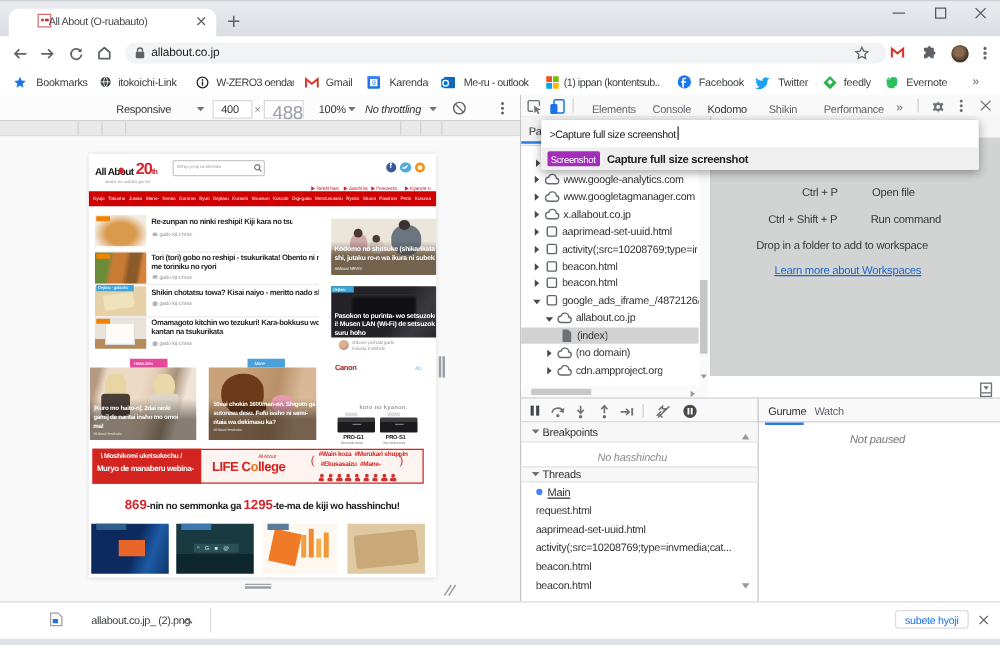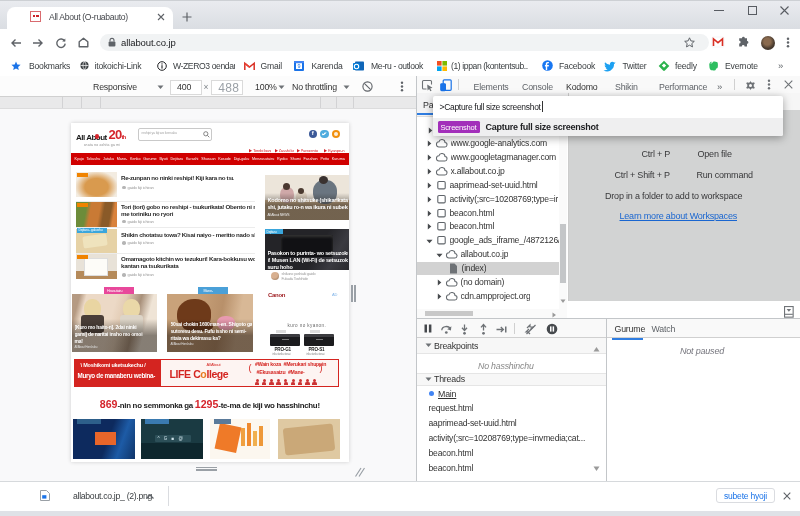--- a/index.html
+++ b/index.html
@@ -9,21 +9,21 @@
 svg{position:absolute;overflow:visible;}
 </style></head><body>
 <div id="w">
 <div class="ab" style="left:0;top:0;width:800px;height:29px;background:linear-gradient(#eaecf0,#dadde2);"></div>
 <div class="ab" style="left:0;top:0;width:800px;height:1px;background:#cdd0d4;"></div>
 <div class="ab" style="left:0;top:29px;width:800px;height:46.5px;background:#fff;"></div>
 <div class="ab" style="left:7px;top:7px;width:166px;height:24px;background:#fff;border-radius:8px 8px 0 0;"></div>
 <div class="ab" style="left:30px;top:11px;width:10.5px;height:10.5px;background:#fff;border:1.2px solid #d96b6f;box-sizing:border-box;"></div>
 <div class="ab" style="left:32.6px;top:15.3px;width:2.6px;height:1.8px;background:#cc2229;"></div>
 <div class="ab" style="left:36.2px;top:15.3px;width:2.6px;height:1.8px;background:#cc2229;"></div>
-<div class="tx" style="left:49px;top:12px;font-size:8.6px;letter-spacing:-0.3px;color:#45484d;">All About (O-ruabauto)</div>
+<div class="tx" style="left:39px;top:12px;font-size:8.6px;letter-spacing:-0.3px;color:#45484d;">All About (O-ruabauto)</div>
 <svg style="left:157px;top:13px;" width="8" height="8">
       <path d="M1 1 L7 7 M7 1 L1 7" stroke="#5f6368" stroke-width="1.1"></path>
     </svg>
 <svg style="left:182px;top:12px;" width="10" height="10">
       <path d="M5 0.5 V9.5 M0.5 5 H9.5" stroke="#5f6368" stroke-width="1.2"></path>
     </svg>
 <div class="ab" style="left:713.5px;top:9.5px;width:10px;height:1.2px;background:#585c62;"></div>
 <div class="ab" style="left:747.5px;top:5.5px;width:7.6px;height:7.6px;border:1.1px solid #585c62;"></div>
 <svg style="left:779.5px;top:5.5px;" width="9" height="9">
       <path d="M0.5 0.5 L8.5 8.5 M8.5 0.5 L0.5 8.5" stroke="#585c62" stroke-width="1.1"></path>
@@ -125,26 +125,26 @@
 <div class="tx" style="left:778px;top:60px;font-size:9.5px;color:#5f6368;">»</div>
 <div class="ab" style="left:0;top:76px;width:415.5px;height:19.5px;background:#fcfcfc;border-bottom:1px solid #d0d0d0;"></div>
 <div class="tx" style="left:93px;top:81.5px;font-size:8.8px;color:#333;">Responsive</div>
 <svg style="left:157px;top:85px;" width="7" height="5">
       <path d="M0.5 0.5 L3.5 4 L6.5 0.5 Z" fill="#6e7276"></path>
     </svg>
 <div class="ab" style="left:170px;top:79.5px;width:30px;height:13px;background:#fff;border:1px solid #dadada;"></div>
 <div class="tx" style="left:177px;top:81.5px;font-size:8.8px;color:#333;">400</div>
 <div class="tx" style="left:203.5px;top:82px;font-size:8.5px;color:#80868b;">×</div>
 <div class="ab" style="left:211px;top:79.5px;width:30px;height:13px;background:#fff;border:1px solid #dadada;"></div>
-<div class="tx" style="left:218px;top:81.5px;font-size:12px;color:#9aa0a6;font-family:Liberation Mono, monospace;">488</div>
+<div class="tx" style="left:218px;top:81.5px;font-size:15px;color:#9aa0a6;">488</div>
 <div class="tx" style="left:255px;top:81.5px;font-size:8.8px;color:#333;">100%</div>
 <svg style="left:278px;top:85px;" width="7" height="5">
       <path d="M0.5 0.5 L3.5 4 L6.5 0.5 Z" fill="#6e7276"></path>
     </svg>
-<div class="tx" style="left:292px;top:81.5px;font-size:8.8px;color:#333;">No throttling</div>
+<div class="tx" style="left:292px;top:81.5px;font-size:8.8px;color:#333;font-style:italic;">No throttling</div>
 <svg style="left:343px;top:85px;" width="7" height="5">
       <path d="M0.5 0.5 L3.5 4 L6.5 0.5 Z" fill="#6e7276"></path>
     </svg>
 <svg style="left:362px;top:81px;" width="11" height="11">
       <circle cx="5.5" cy="5.5" r="4.6" fill="none" stroke="#5f6368" stroke-width="1.1"></circle>
       <path d="M2.3 2.3 L8.7 8.7" stroke="#5f6368" stroke-width="1.1"></path>
     </svg>
 <svg style="left:399.5px;top:81px;" width="4" height="11">
       <circle cx="2" cy="1.7" r="1.2" fill="#5f6368"></circle>
       <circle cx="2" cy="5.5" r="1.2" fill="#5f6368"></circle>

